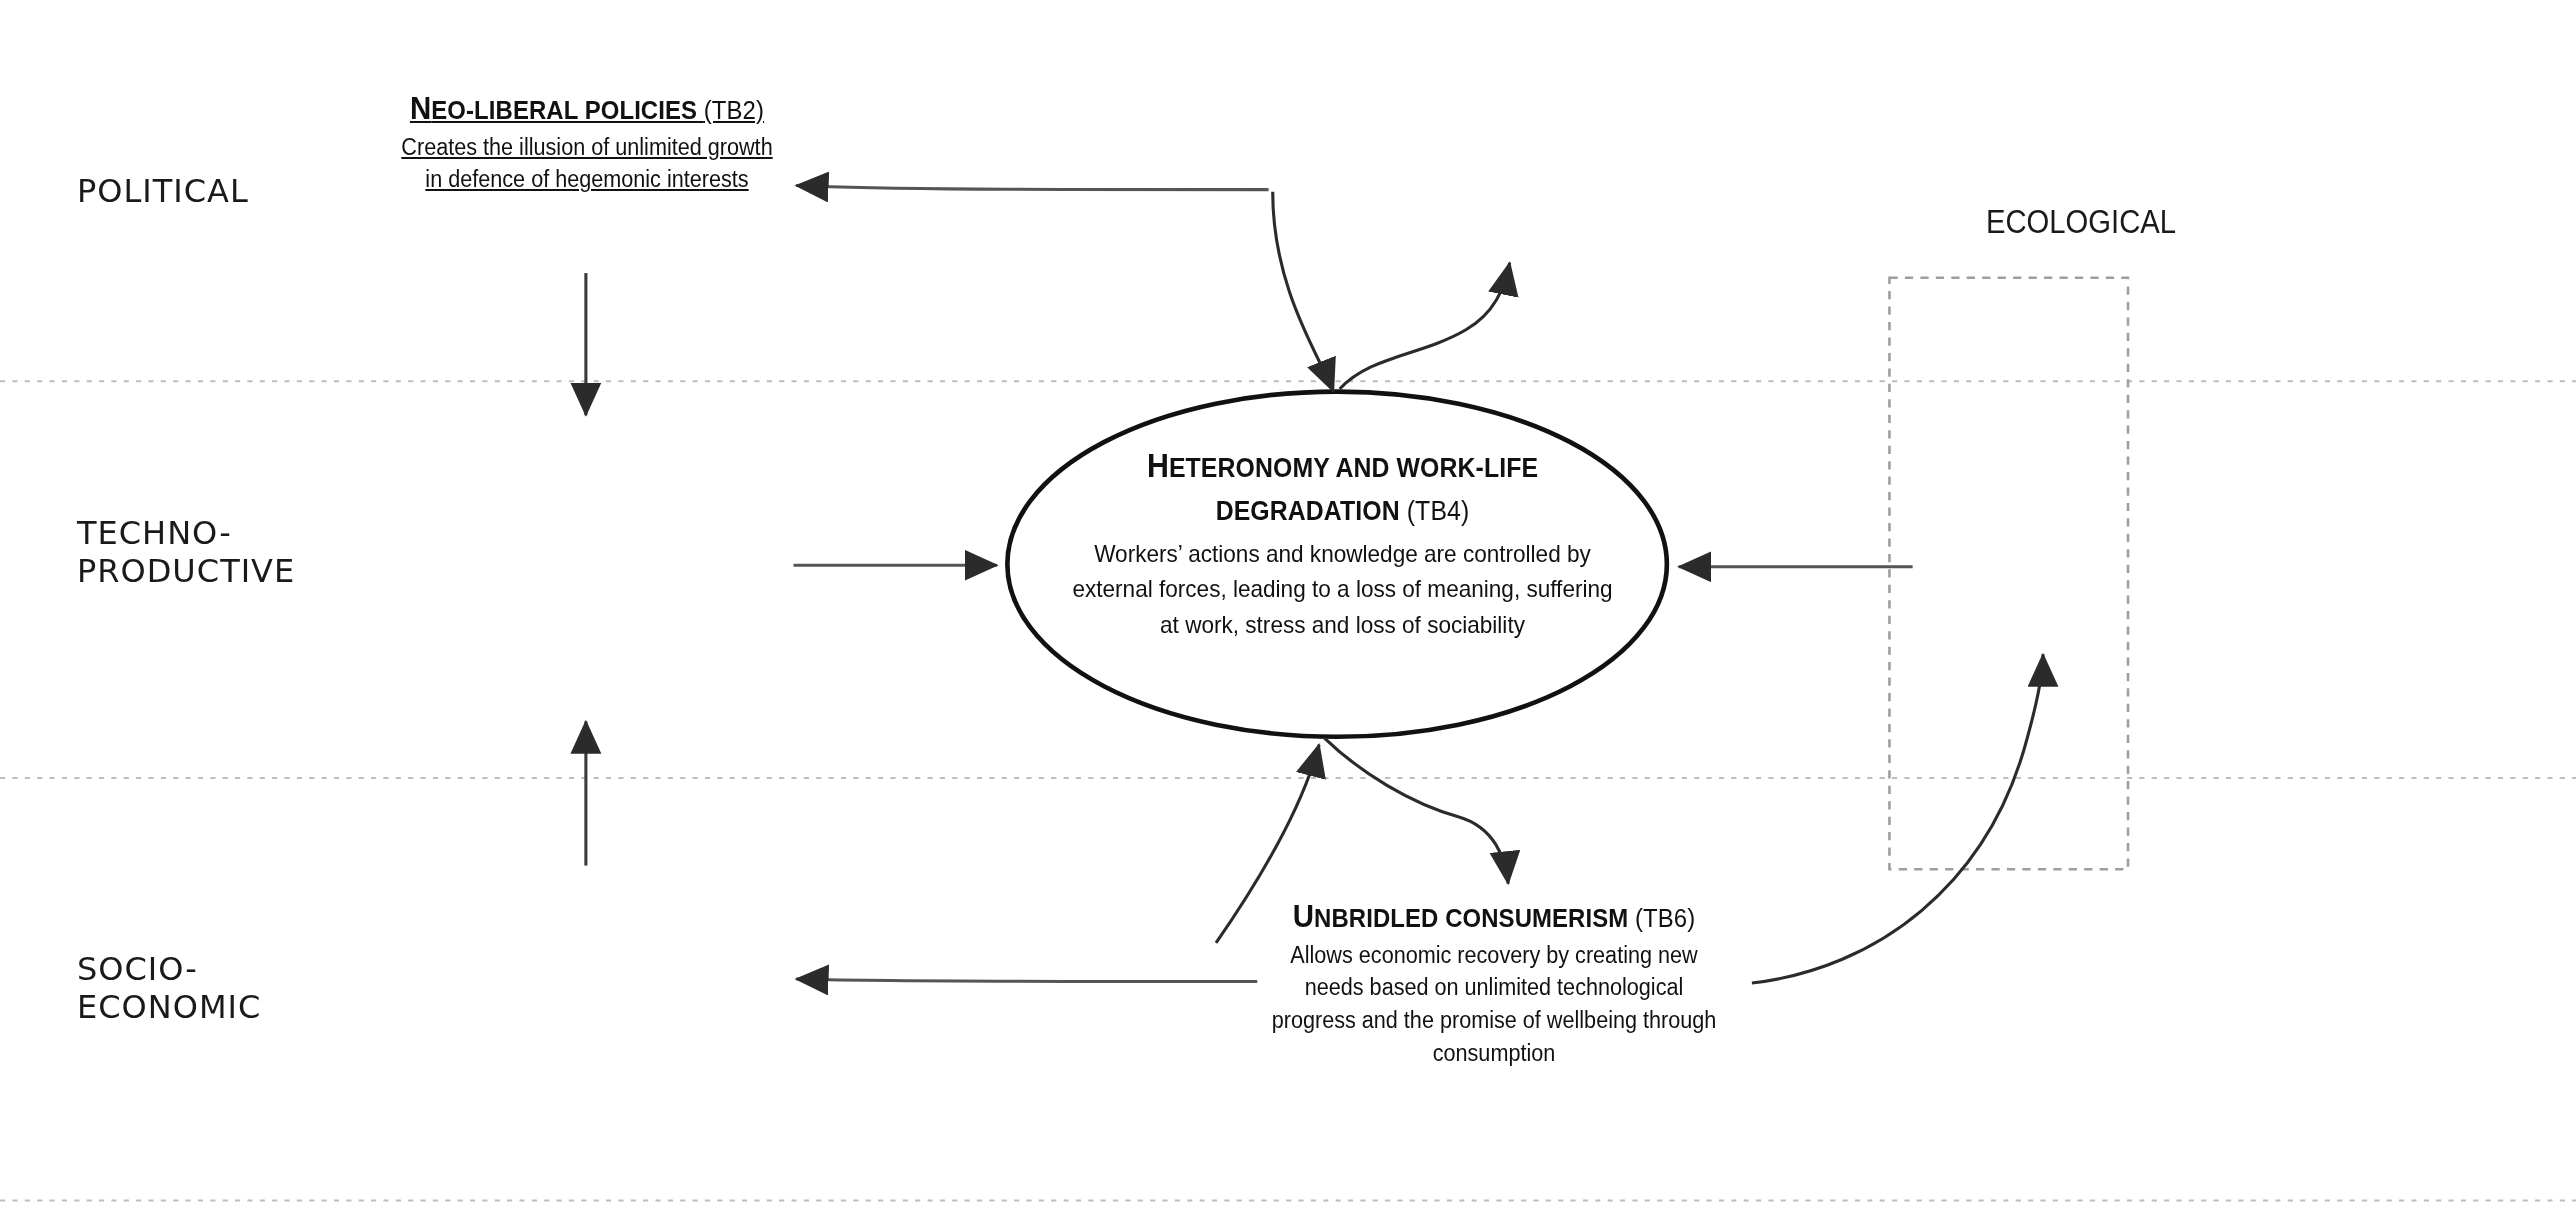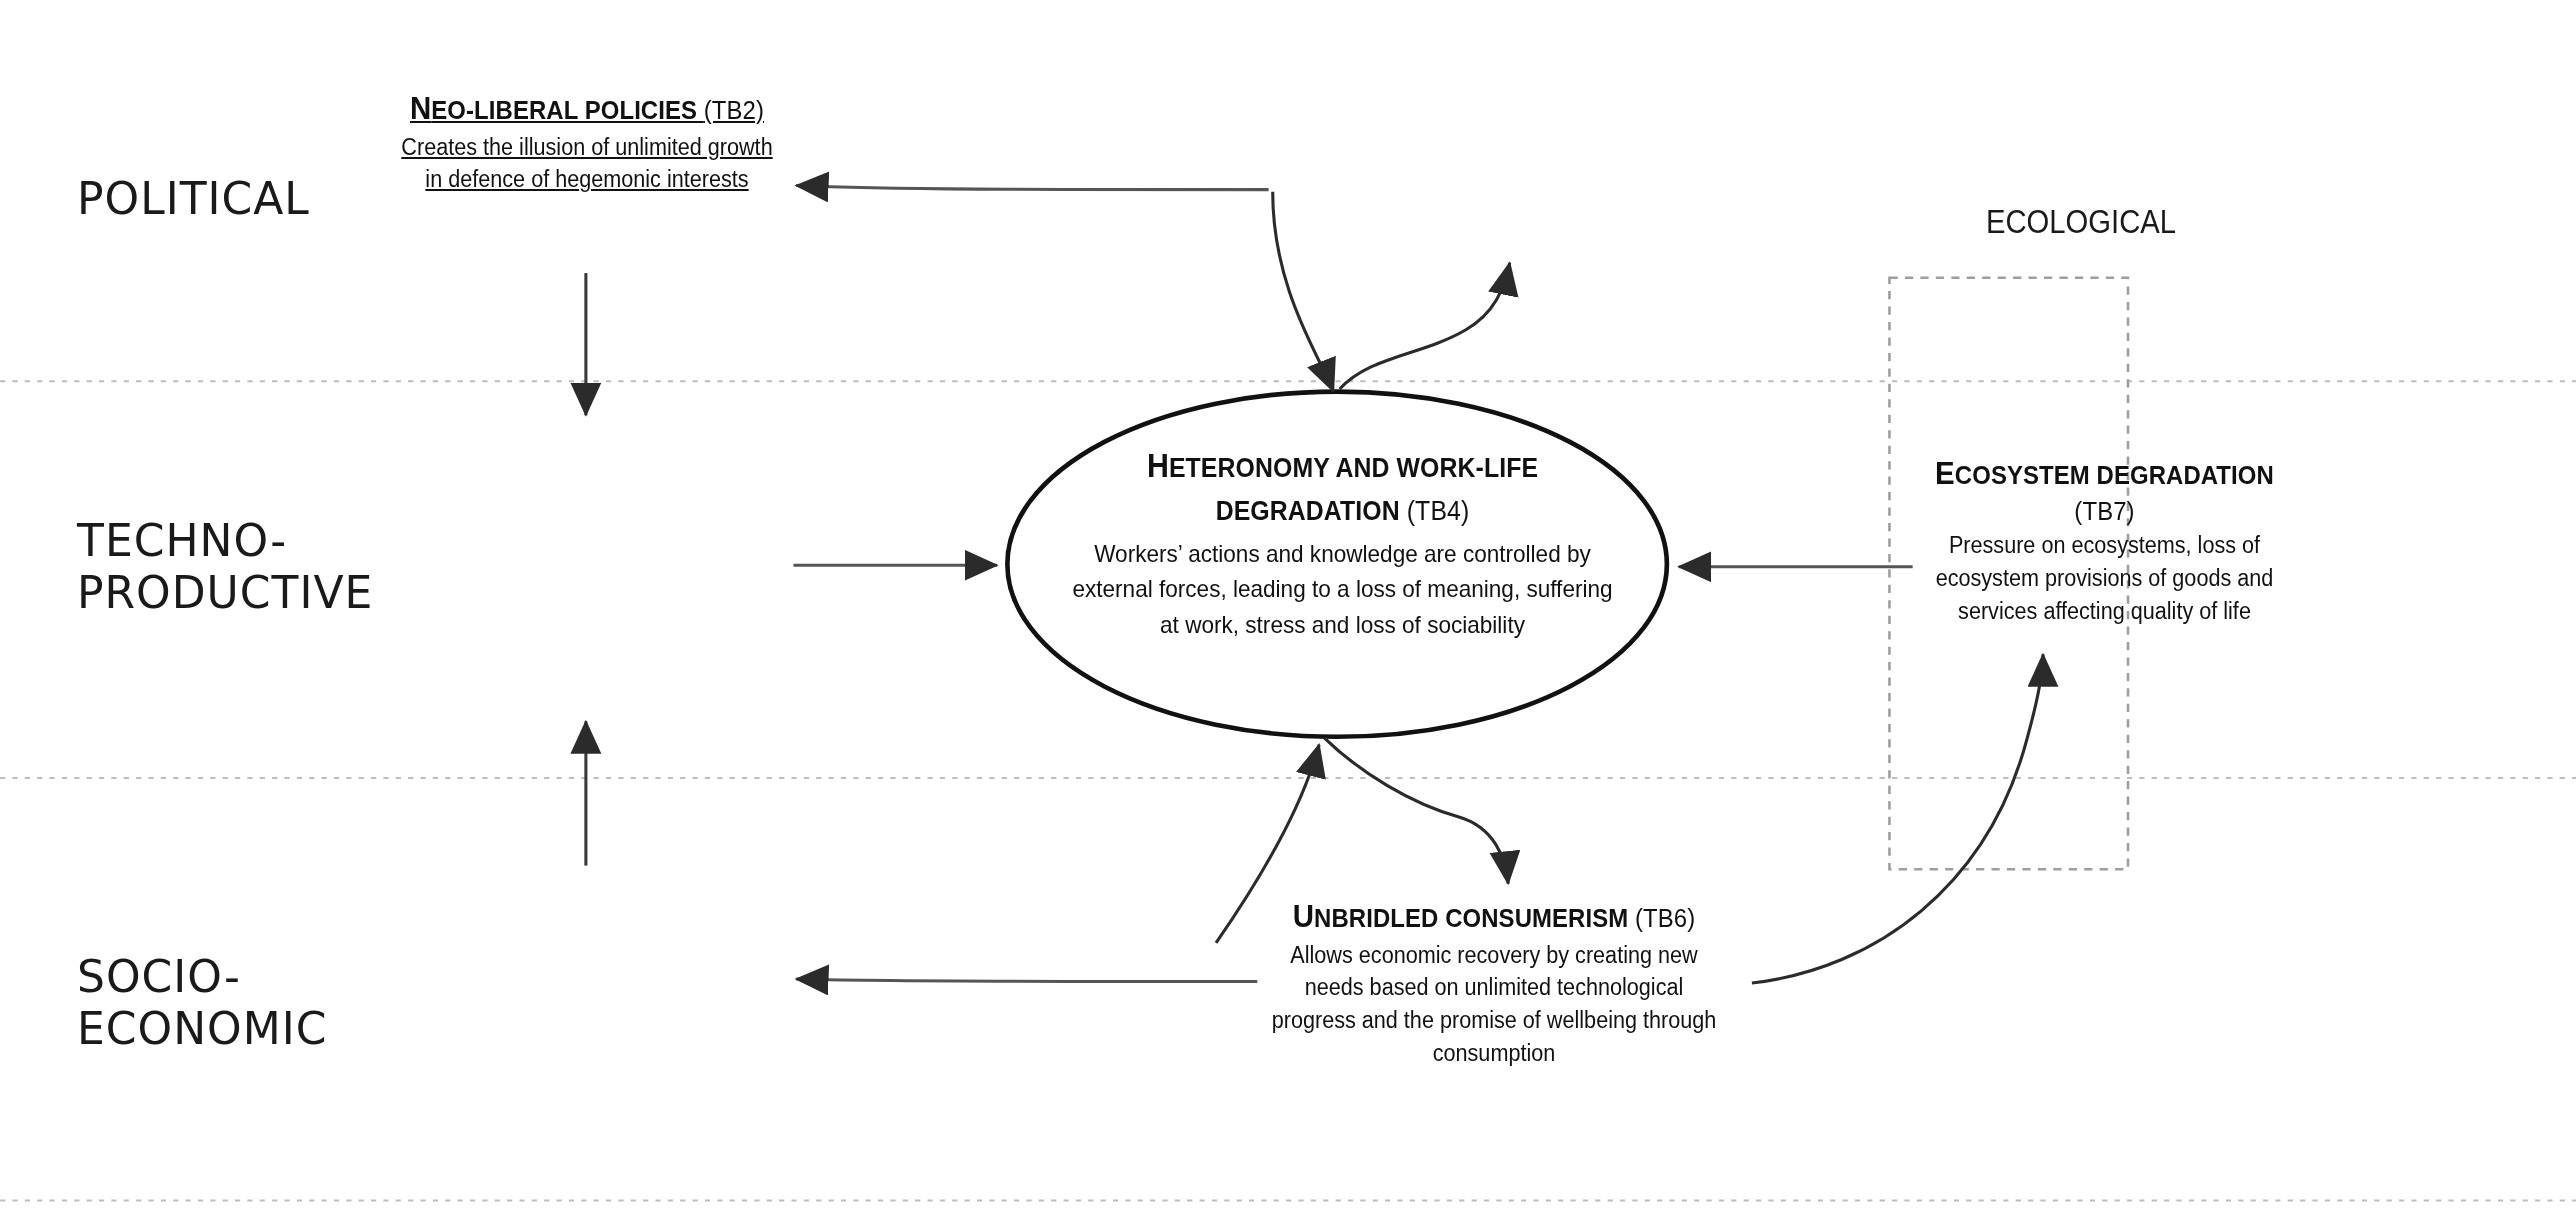--- a/index.html
+++ b/index.html
@@ -4,21 +4,21 @@
 <style>
   html,body{margin:0;padding:0;background:#ffffff;}
   body{width:2599px;height:1217px;overflow:hidden;font-family:"Liberation Sans",sans-serif;}
   #stage{position:relative;width:2599px;height:1217px;background:#fff;}
   svg.layer{position:absolute;left:0;top:0;width:2599px;height:1217px;overflow:visible;}
 
   
   .cat-label{
     position:absolute;
     font-family:"DejaVu Sans",sans-serif;
-    font-size:44px;
+    font-size:32px;
     letter-spacing:1px;
     color:#1a1a1a;
     line-height:1.18;
     white-space:pre-line;
     font-weight:400;
   }
   
   .cat-label.cond{
     font-family:"Liberation Sans Narrow","Liberation Sans",sans-serif;
     font-size:34px;
@@ -114,24 +114,20 @@
     <span class="body">Creates the illusion of unlimited growth in defence of hegemonic interests</span>
   </div>
 
 
 
   <div class="node center" style="left:1054px;top:440px;width:577px;">
     <span class="ttl"><span class="cap">H</span><span>ETERONOMY AND WORK-LIFE DEGRADATION</span> <span class="tb">(TB4)</span></span>
     <span class="body">Workers’ actions and knowledge are controlled by external forces, leading to a loss of meaning, suffering at work, stress and loss of sociability</span>
   </div>
 
-  <div class="node" style="left:1919px;top:453px;width:371px;">
-    <span class="ttl"><span class="cap">E</span><span>COSYSTEM DEGRADATION</span> <span class="tb">(TB7)</span></span>
-    <span class="body">Pressure on ecosystems, loss of ecosystem provisions of goods and services affecting quality of life</span>
-  </div>
 
 
   <div class="node" style="left:1252px;top:896px;width:484px;">
     <span class="ttl"><span class="cap">U</span><span>NBRIDLED CONSUMERISM</span> <span class="tb">(TB6)</span></span>
     <span class="body">Allows economic recovery by creating new needs based on unlimited technological progress and the promise of wellbeing through consumption</span>
   </div>
 
 </div>
 
 

